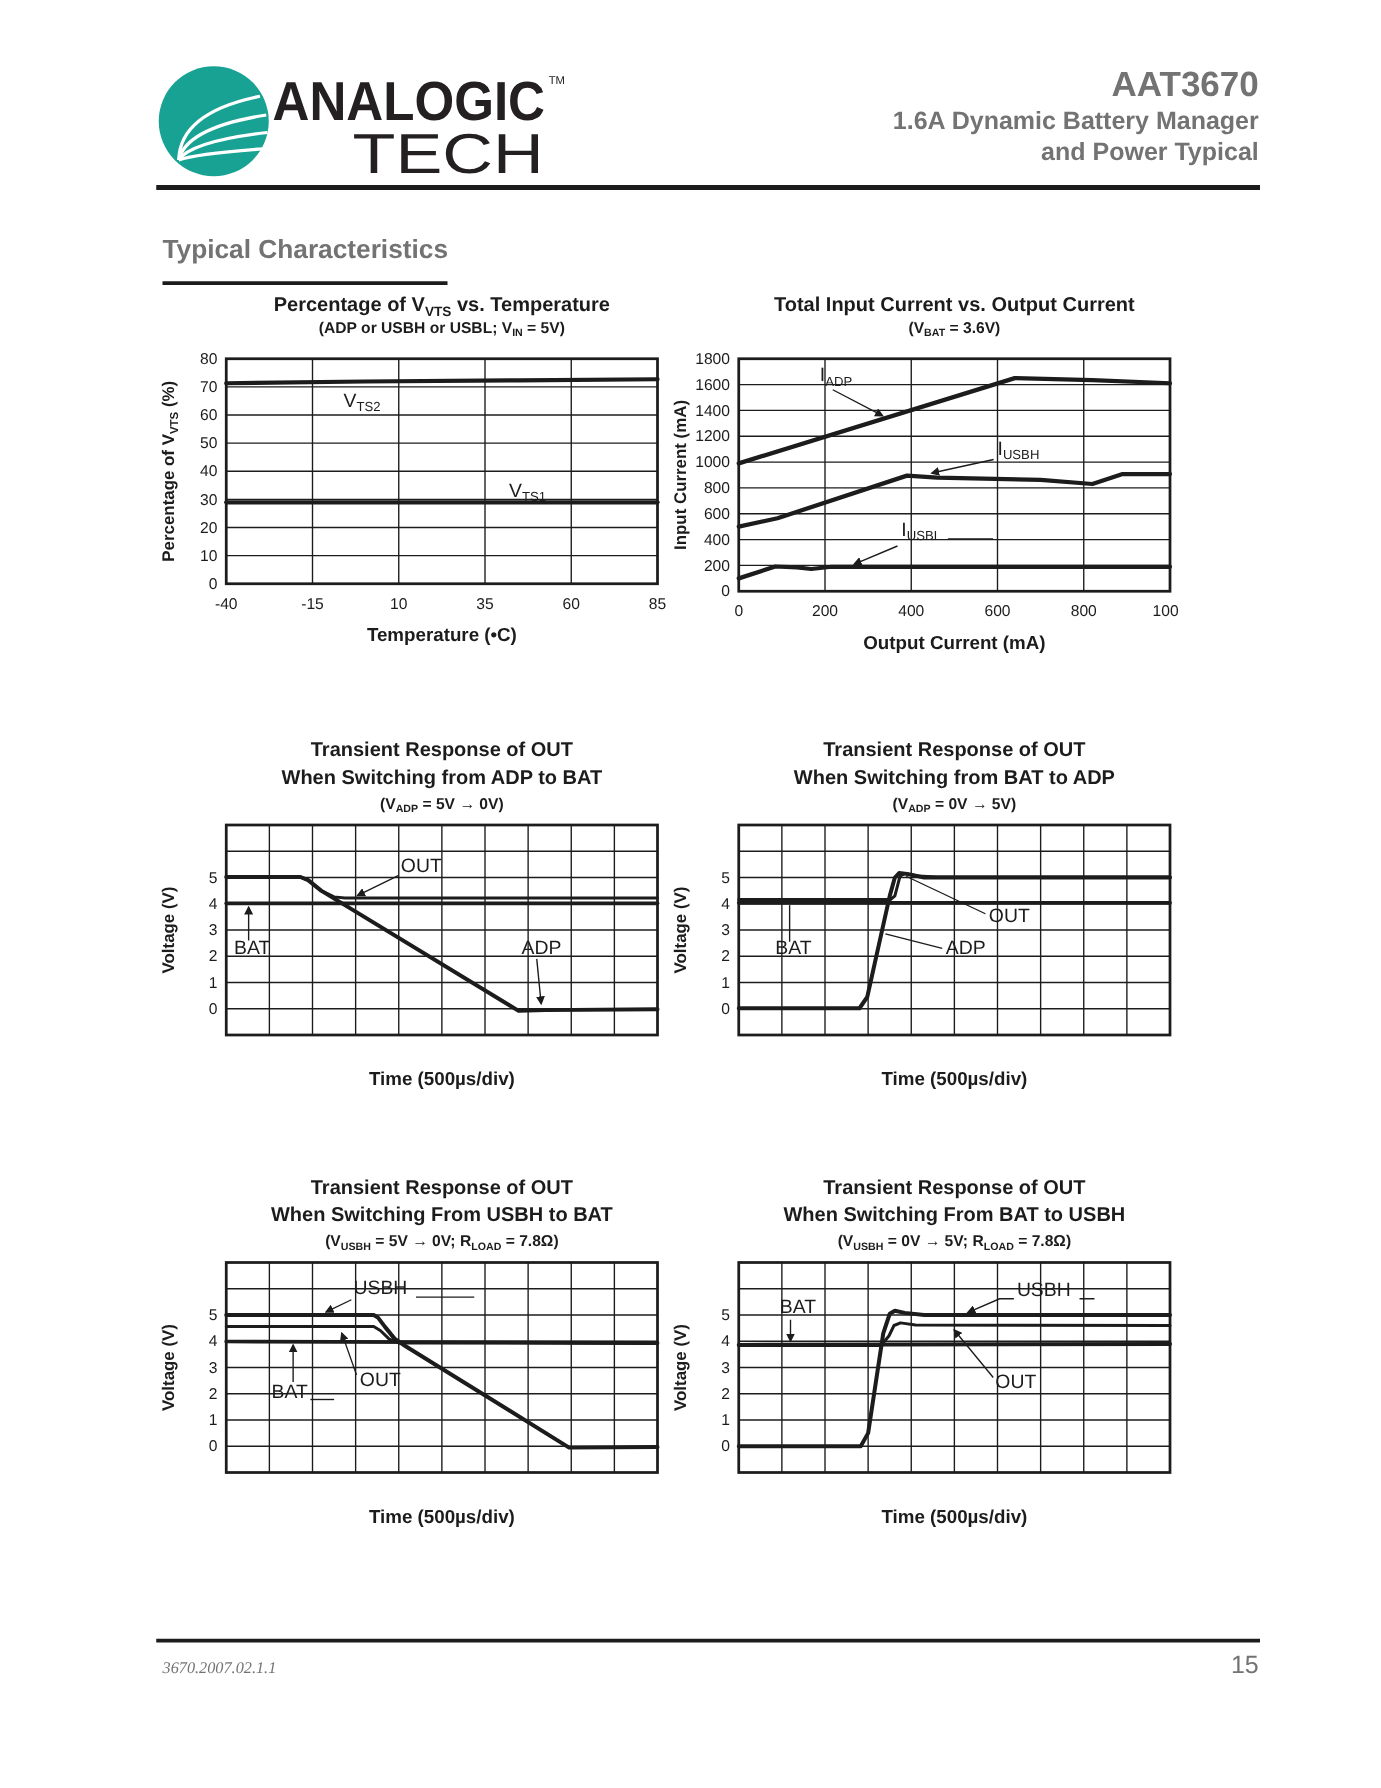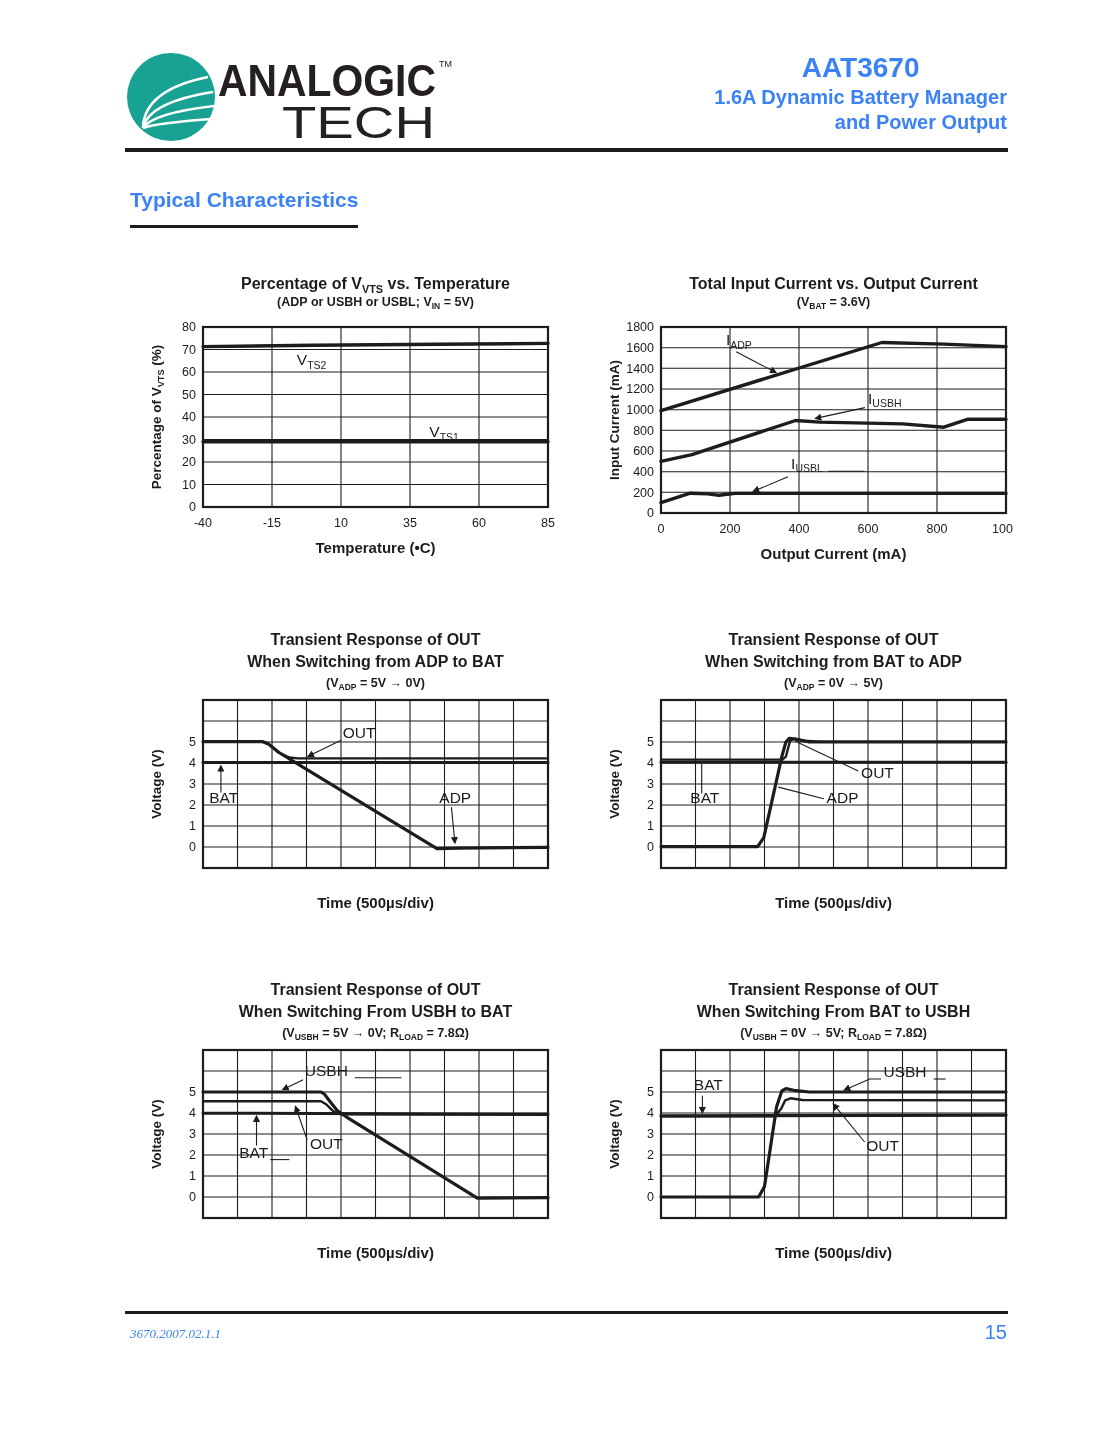--- a/index.html
+++ b/index.html
@@ -1,36 +1,36 @@
 <!DOCTYPE html>
 <html><head>
 <meta charset="utf-8">
 <style>
   html,body { margin:0; padding:0; background:#ffffff; }
   .page { position:relative; width:1105px; height:1430px; background:#fff;
-          font-family:"Liberation Sans", sans-serif; color:#3b82f6; overflow:hidden; }
+          font-family:"Liberation Sans", sans-serif; color:#737373; overflow:hidden; }
 
   
   .logo-svg { position:absolute; left:126px; top:50px; }
   .head-right { position:absolute; right:98px; top:50px; text-align:right; line-height:1.25; }
-  .product   { font-size:28px; font-weight:bold;text-align:center; }
+  .product   { font-size:28px; font-weight:bold; }
   .prod-sub  { font-size:20px; font-weight:bold; }
   .rule { position:absolute; left:125px; width:883px; background:#1c1c1c; }
   .rule-top { top:148px; height:4px; }
   .rule-bottom { top:1311px; height:3px; }
 
   
   h1.section { position:absolute; left:130px; top:188px; margin:0;
                font-size:21px; font-weight:bold; display:inline-block;
                border-bottom:3px solid #1c1c1c; padding-bottom:13px; }
 
   
-  .charts { position:absolute; left:145px; top:232px;
-            display:grid; grid-template-columns:410px 410px; column-gap:48px;
-            grid-template-rows:356px 350px 292px;margin-top:40px; }
+  .charts { position:absolute; left:123px; top:232px;
+            display:grid; grid-template-columns:410px 410px; 
+            grid-template-rows:356px 350px 292px; }
   figure.chart { margin:0; padding:0; }
 
   
   .docid  { position:absolute; left:130px; top:1326px; font-family:"Liberation Serif", serif;
             font-style:italic; font-size:13px; }
   .pageno { position:absolute; right:98px; top:1321px; font-size:20px; }
 </style>
 </head>
 <body>
 
@@ -45,21 +45,21 @@
       <path d="M17,78 Q31,73 85,69"></path>
     </g>
     <text x="92" y="46" font-size="44" font-weight="bold" fill="#242021" textLength="218" lengthAdjust="spacingAndGlyphs">ANALOGIC</text>
     <text x="313" y="17" font-size="9" fill="#242021">TM</text>
     <text x="156" y="88" font-size="45" fill="#242021" textLength="153" lengthAdjust="spacingAndGlyphs">TECH</text>
   </svg>
 
   <div class="head-right">
     <div class="product">AAT3670</div>
     <div class="prod-sub">1.6A Dynamic Battery Manager</div>
-    <div class="prod-sub">and Power Output</div>
+    <div class="prod-sub">and Power Typical</div>
   </div>
 
   <div class="rule rule-top"></div>
 
   <h1 class="section">Typical Characteristics</h1>
 
   <div class="charts">
     <figure class="chart"><svg width="410" height="297" viewBox="0 0 410 297">
           <text x="230.5" y="17" text-anchor="middle" font-size="16" font-weight="bold" fill="#1c1c1c"><tspan>Percentage of V</tspan><tspan font-size="10.9" dy="3.5">VTS</tspan><tspan dy="-3.5"> vs. Temperature</tspan></text>
           <text x="230.5" y="34" text-anchor="middle" font-size="12.5" font-weight="bold" fill="#1c1c1c"><tspan>(ADP or USBH or USBL; V</tspan><tspan font-size="8.5" dy="2.8">IN</tspan><tspan dy="-2.8"> = 5V)</tspan></text>

